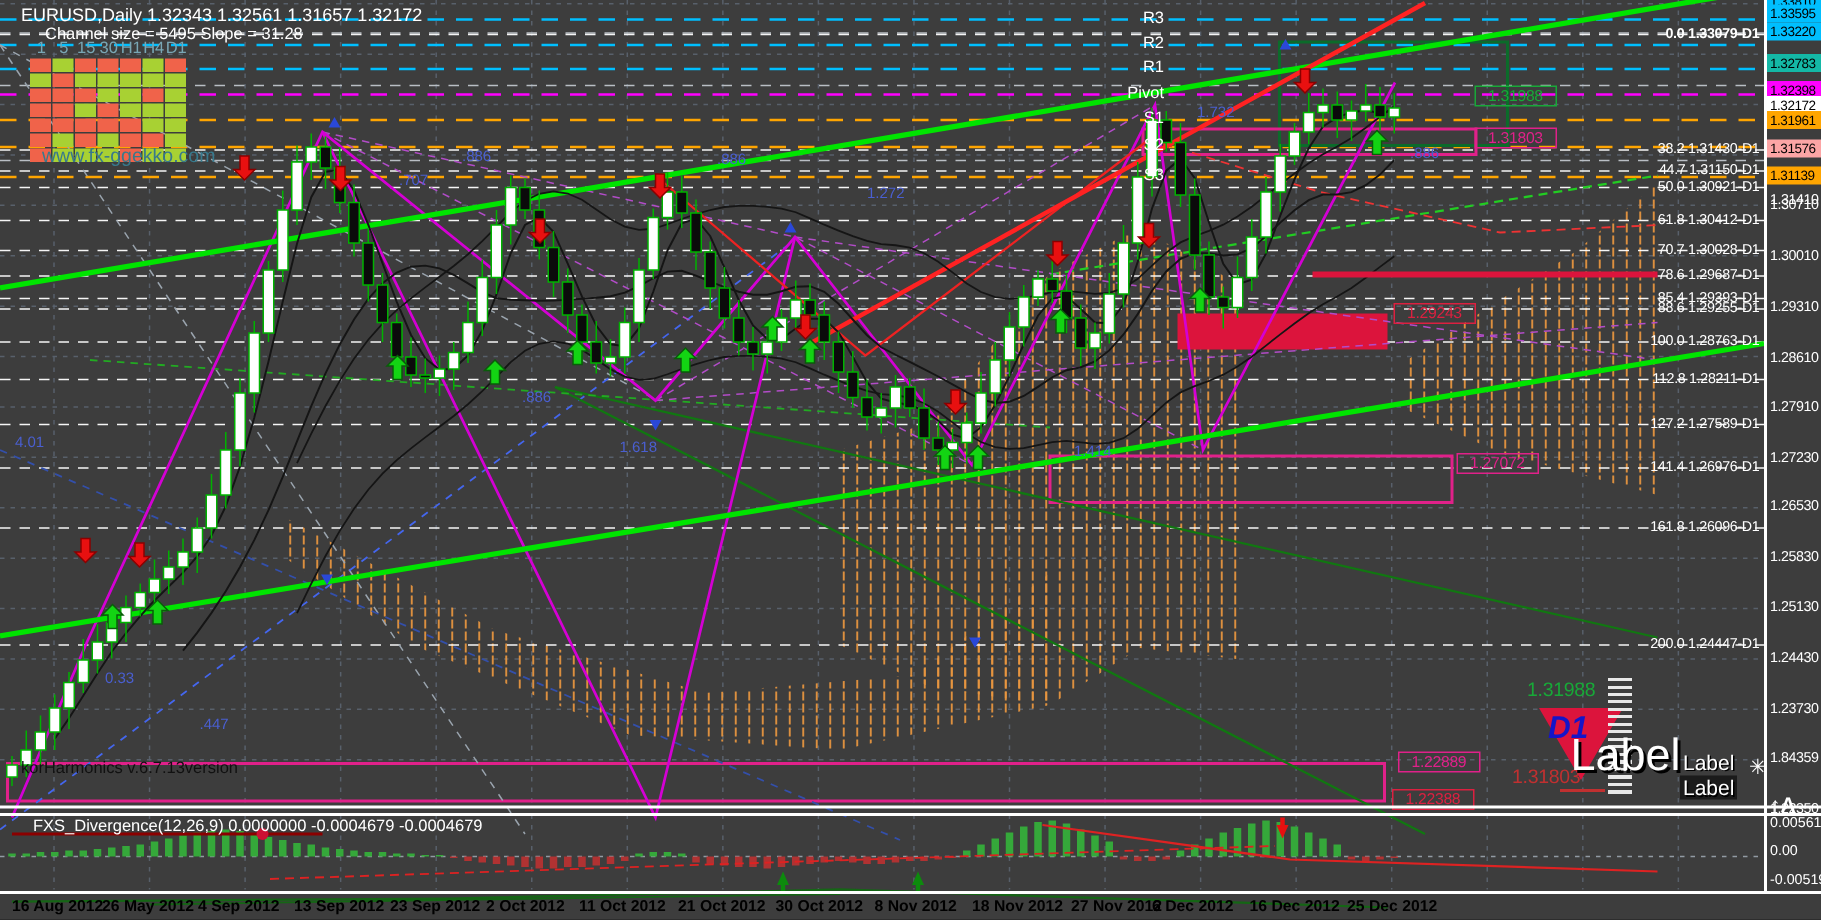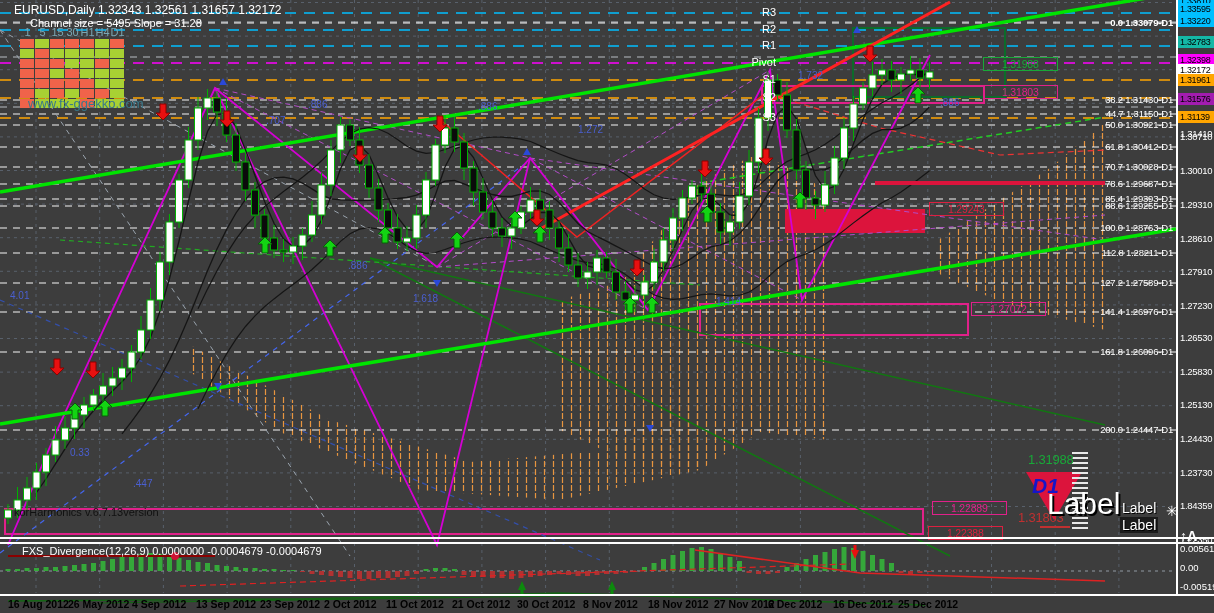--- a/index.html
+++ b/index.html
@@ -15,21 +15,21 @@
   #mtf .hdr span{width:15px;text-align:center;}
   #mtf .row{display:flex;height:9px;margin-bottom:1px;}
   #mtf .cell{width:14px;margin-right:1px;}
   .fib{position:absolute;right:41px;color:#fff;font-size:9.5px;letter-spacing:-0.2px;z-index:3;}
   .pvt{position:absolute;right:438px;color:#fff;font-size:11px;z-index:3;}
   .badge{position:absolute;left:1178px;width:34px;color:#000;font-size:9px;letter-spacing:-0.3px;
          padding:1px 0 1px 2px;z-index:3;}
   .tick{position:absolute;left:1180px;color:#fff;font-size:9.5px;letter-spacing:-0.3px;z-index:3;}
   .date{position:absolute;top:598px;color:#000;font-size:10.5px;font-weight:700;z-index:3;}
   .ratio{position:absolute;color:#4a5fd0;font-size:10px;z-index:3;}
-  .tag{position:absolute;font-size:10.5px;letter-spacing:-0.2px;padding:0 18px;z-index:3;}
+  .tag{position:absolute;font-size:10.5px;letter-spacing:-0.2px;padding:0 8px;z-index:3;}
   .korh{left:14px;top:506px;color:#111;font-size:11px;}
   .fxs{left:22px;top:545px;color:#fff;font-size:11px;z-index:3;}
   .gfx{left:14px;top:576px;color:#111;font-size:13px;z-index:3;}
   .sep-h{position:absolute;left:0;width:1214px;height:2px;background:#fff;z-index:4;}
   .sep-v{position:absolute;top:0;width:2px;height:594px;background:#fff;left:1176px;z-index:4;}
   .crimson-seg{position:absolute;left:875px;top:181px;width:230px;height:4px;background:#dc143c;z-index:4;}
   .ladder{position:absolute;left:1072px;top:452px;width:16px;height:80px;z-index:2;
           background:repeating-linear-gradient(to bottom,#e8e8e8 0 2px,rgba(0,0,0,0) 2px 5px);}
   .d1-tri{position:absolute;left:1026px;top:472px;width:0;height:0;z-index:2;
           border-left:28px solid transparent;border-right:28px solid transparent;border-top:48px solid #dc143c;}
@@ -606,21 +606,21 @@
       <div class="pvt" style="top: 111px;">S3</div>
     </div>
   <div id="axis">
       <div class="badge" style="top: -5px; background: rgb(0, 191, 255);">1.33810</div>
       <div class="badge" style="top: 3px; background: rgb(0, 191, 255);">1.33595</div>
       <div class="badge" style="top: 15px; background: rgb(0, 191, 255);">1.33220</div>
       <div class="badge" style="top: 36px; background: #14b8a6;">1.32783</div>
       <div class="badge" style="top: 54px; background: rgb(255, 0, 255);">1.32398</div>
       <div class="badge" style="top: 64px; background: rgb(255, 255, 255);">1.32172</div>
       <div class="badge" style="top: 74px; background: rgb(255, 165, 0);">1.31961</div>
-      <div class="badge" style="top: 93px; background: #a21caf;">1.31576</div>
+      <div class="badge" style="top: 93px; background: #fca5a5;">1.31576</div>
       <div class="badge" style="top: 111px; background: rgb(255, 165, 0);">1.31139</div>
       <div class="tick" style="top: 101px; margin-top: 27px;">1.31410</div>
       <div class="tick" style="top: 131px;">1.30710</div>
       <div class="tick" style="top: 165px;">1.30010</div>
       <div class="tick" style="top: 199px;">1.29310</div>
       <div class="tick" style="top: 233px;">1.28610</div>
       <div class="tick" style="top: 266px;">1.27910</div>
       <div class="tick" style="top: 300px;">1.27230</div>
       <div class="tick" style="top: 332px;">1.26530</div>
       <div class="tick" style="top: 366px;">1.25830</div>

